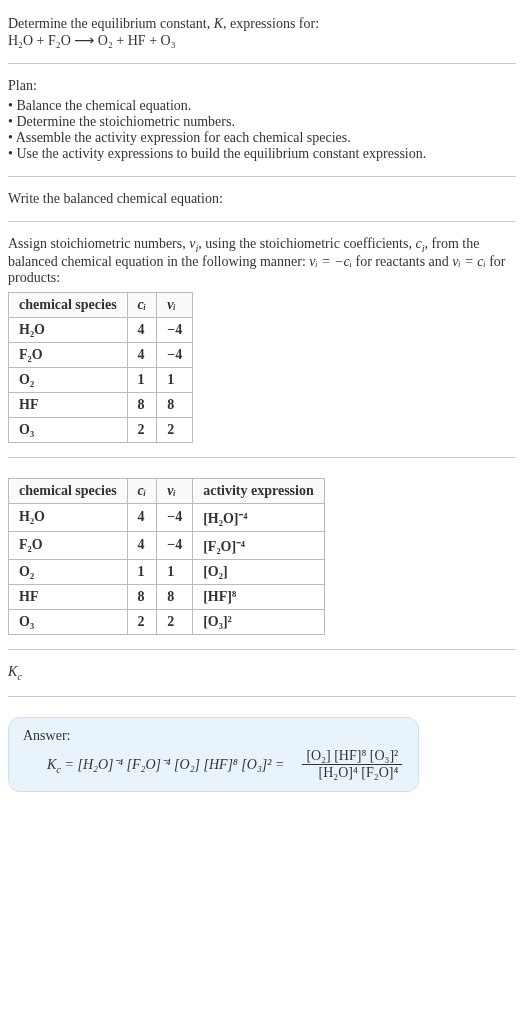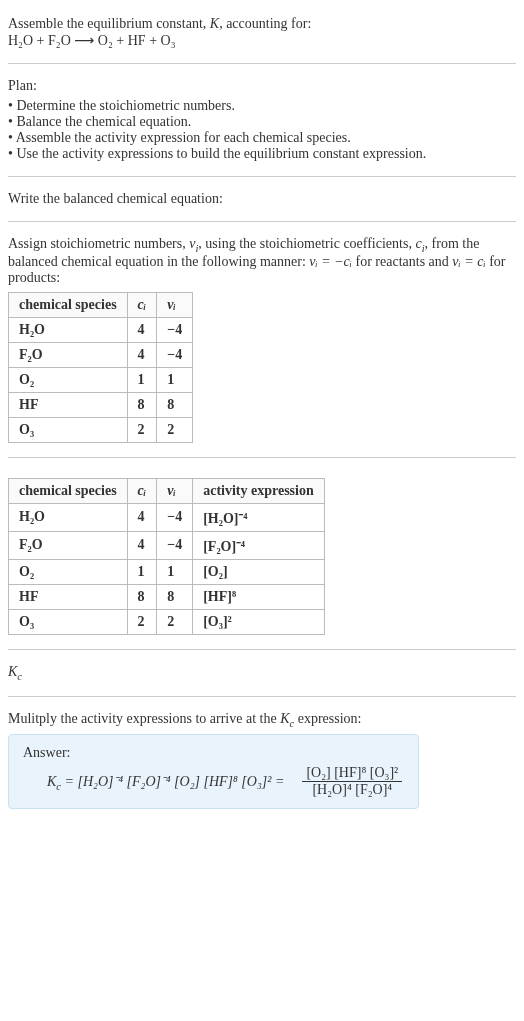--- a/index.html
+++ b/index.html
@@ -31,61 +31,61 @@
     padding: 4px 10px;
     text-align: left;
     font-weight: bold;
   }
   table.data th {
     background: #fafafa;
   }
   .answer-box {
     background: #e8f3fb;
     border: 1px solid #c9e2f2;
-    border-radius: 4px;
+    border-radius: 12px;
     padding: 10px 14px;
     margin-top: 6px;
     display: inline-block;
     max-width: 430px;
   }
   .eq-line {
     display: flex;
     align-items: center;
     flex-wrap: wrap;
     gap: 16px;
     font-size: 14px;
   }
   .frac {
     display: inline-block;
-    text-align: center;
+    text-align: right;
     vertical-align: middle;
     margin: 0 2px;
   }
   .frac .num { display:block; border-bottom:1px solid #333; padding:0 4px;}
   .frac .den { display:block; padding:0 4px;}
   ul.plan { margin: 4px 0 0 0; padding-left: 0; list-style: none;}
   ul.plan li::before { content: "• "; }
   .nowrap { white-space: nowrap; margin-top: 42px; }
 </style>
 </head>
 <body>
 
 <div class="section">
   <div>
-    <span>Assemble the equilibrium constant, </span><span class="it">K</span><span>, accounting for:</span>
+    <span>Determine the equilibrium constant, </span><span class="it">K</span><span>, expressions for:</span>
   </div>
   <div>H₂O + F₂O ⟶ O₂ + HF + O₃</div>
 </div>
 <hr>
 
 <div class="section">
   <div>Plan:</div>
   <ul class="plan">
+    <li>Balance the chemical equation.</li>
     <li>Determine the stoichiometric numbers.</li>
-    <li>Balance the chemical equation.</li>
     <li>Assemble the activity expression for each chemical species.</li>
     <li>Use the activity expressions to build the equilibrium constant expression.</li>
   </ul>
 </div>
 <hr>
 
 <div class="section">
   <div>Write the balanced chemical equation:</div>
 </div>
 <hr>
@@ -176,23 +176,20 @@
 <hr>
 
 <div class="section">
   <div>
     <span class="it">K</span><span class="sub it">c</span>
   </div>
 </div>
 <hr>
 
 <div class="section">
-  <div>
-    <span>Mulitply the activity expressions to arrive at the </span><span class="it">K</span><span class="sub it">c</span><span> expression:</span>
-  </div>
   <div class="answer-box">
     <div>Answer:</div>
     <div class="eq-line" style="padding-left:24px; margin-top:4px;">
       <span class="it"><span class="it">K</span><span class="sub it">c</span> = [H₂O]⁻⁴ [F₂O]⁻⁴ [O₂] [HF]⁸ [O₃]² =</span>
       <span class="frac">
         <span class="num">[O₂] [HF]⁸ [O₃]²</span>
         <span class="den">[H₂O]⁴ [F₂O]⁴</span>
       </span>
     </div>
   </div>

